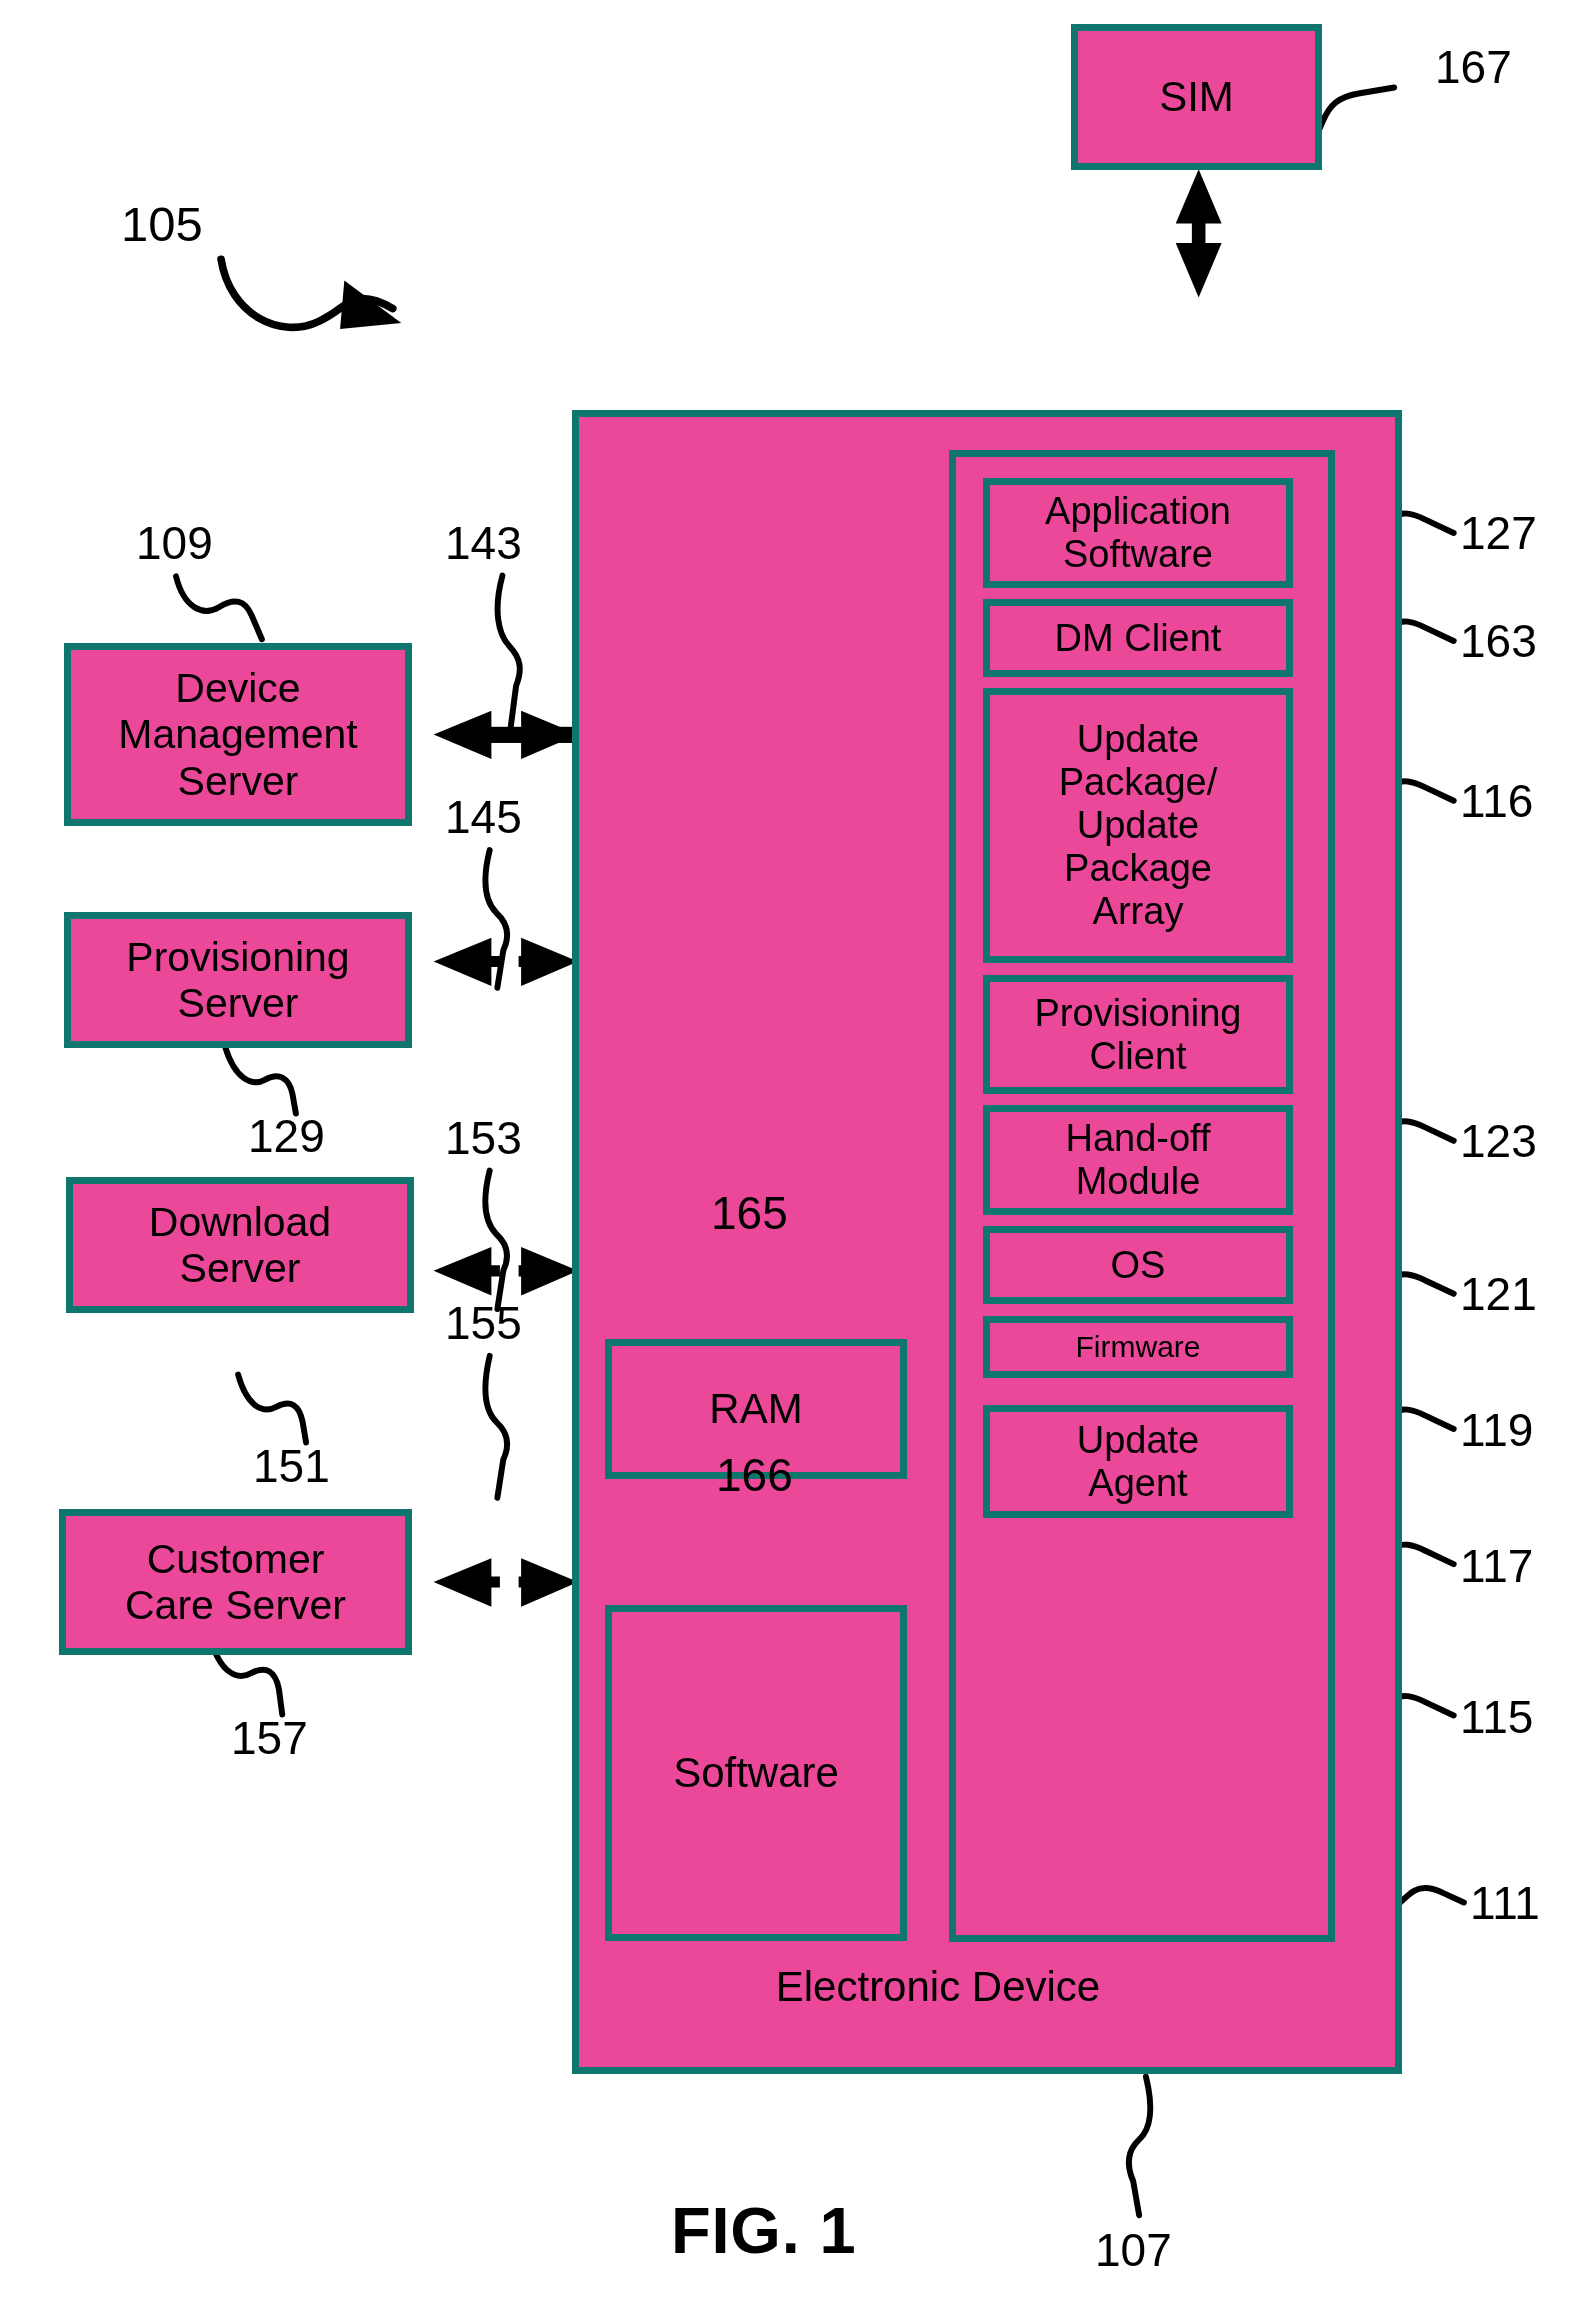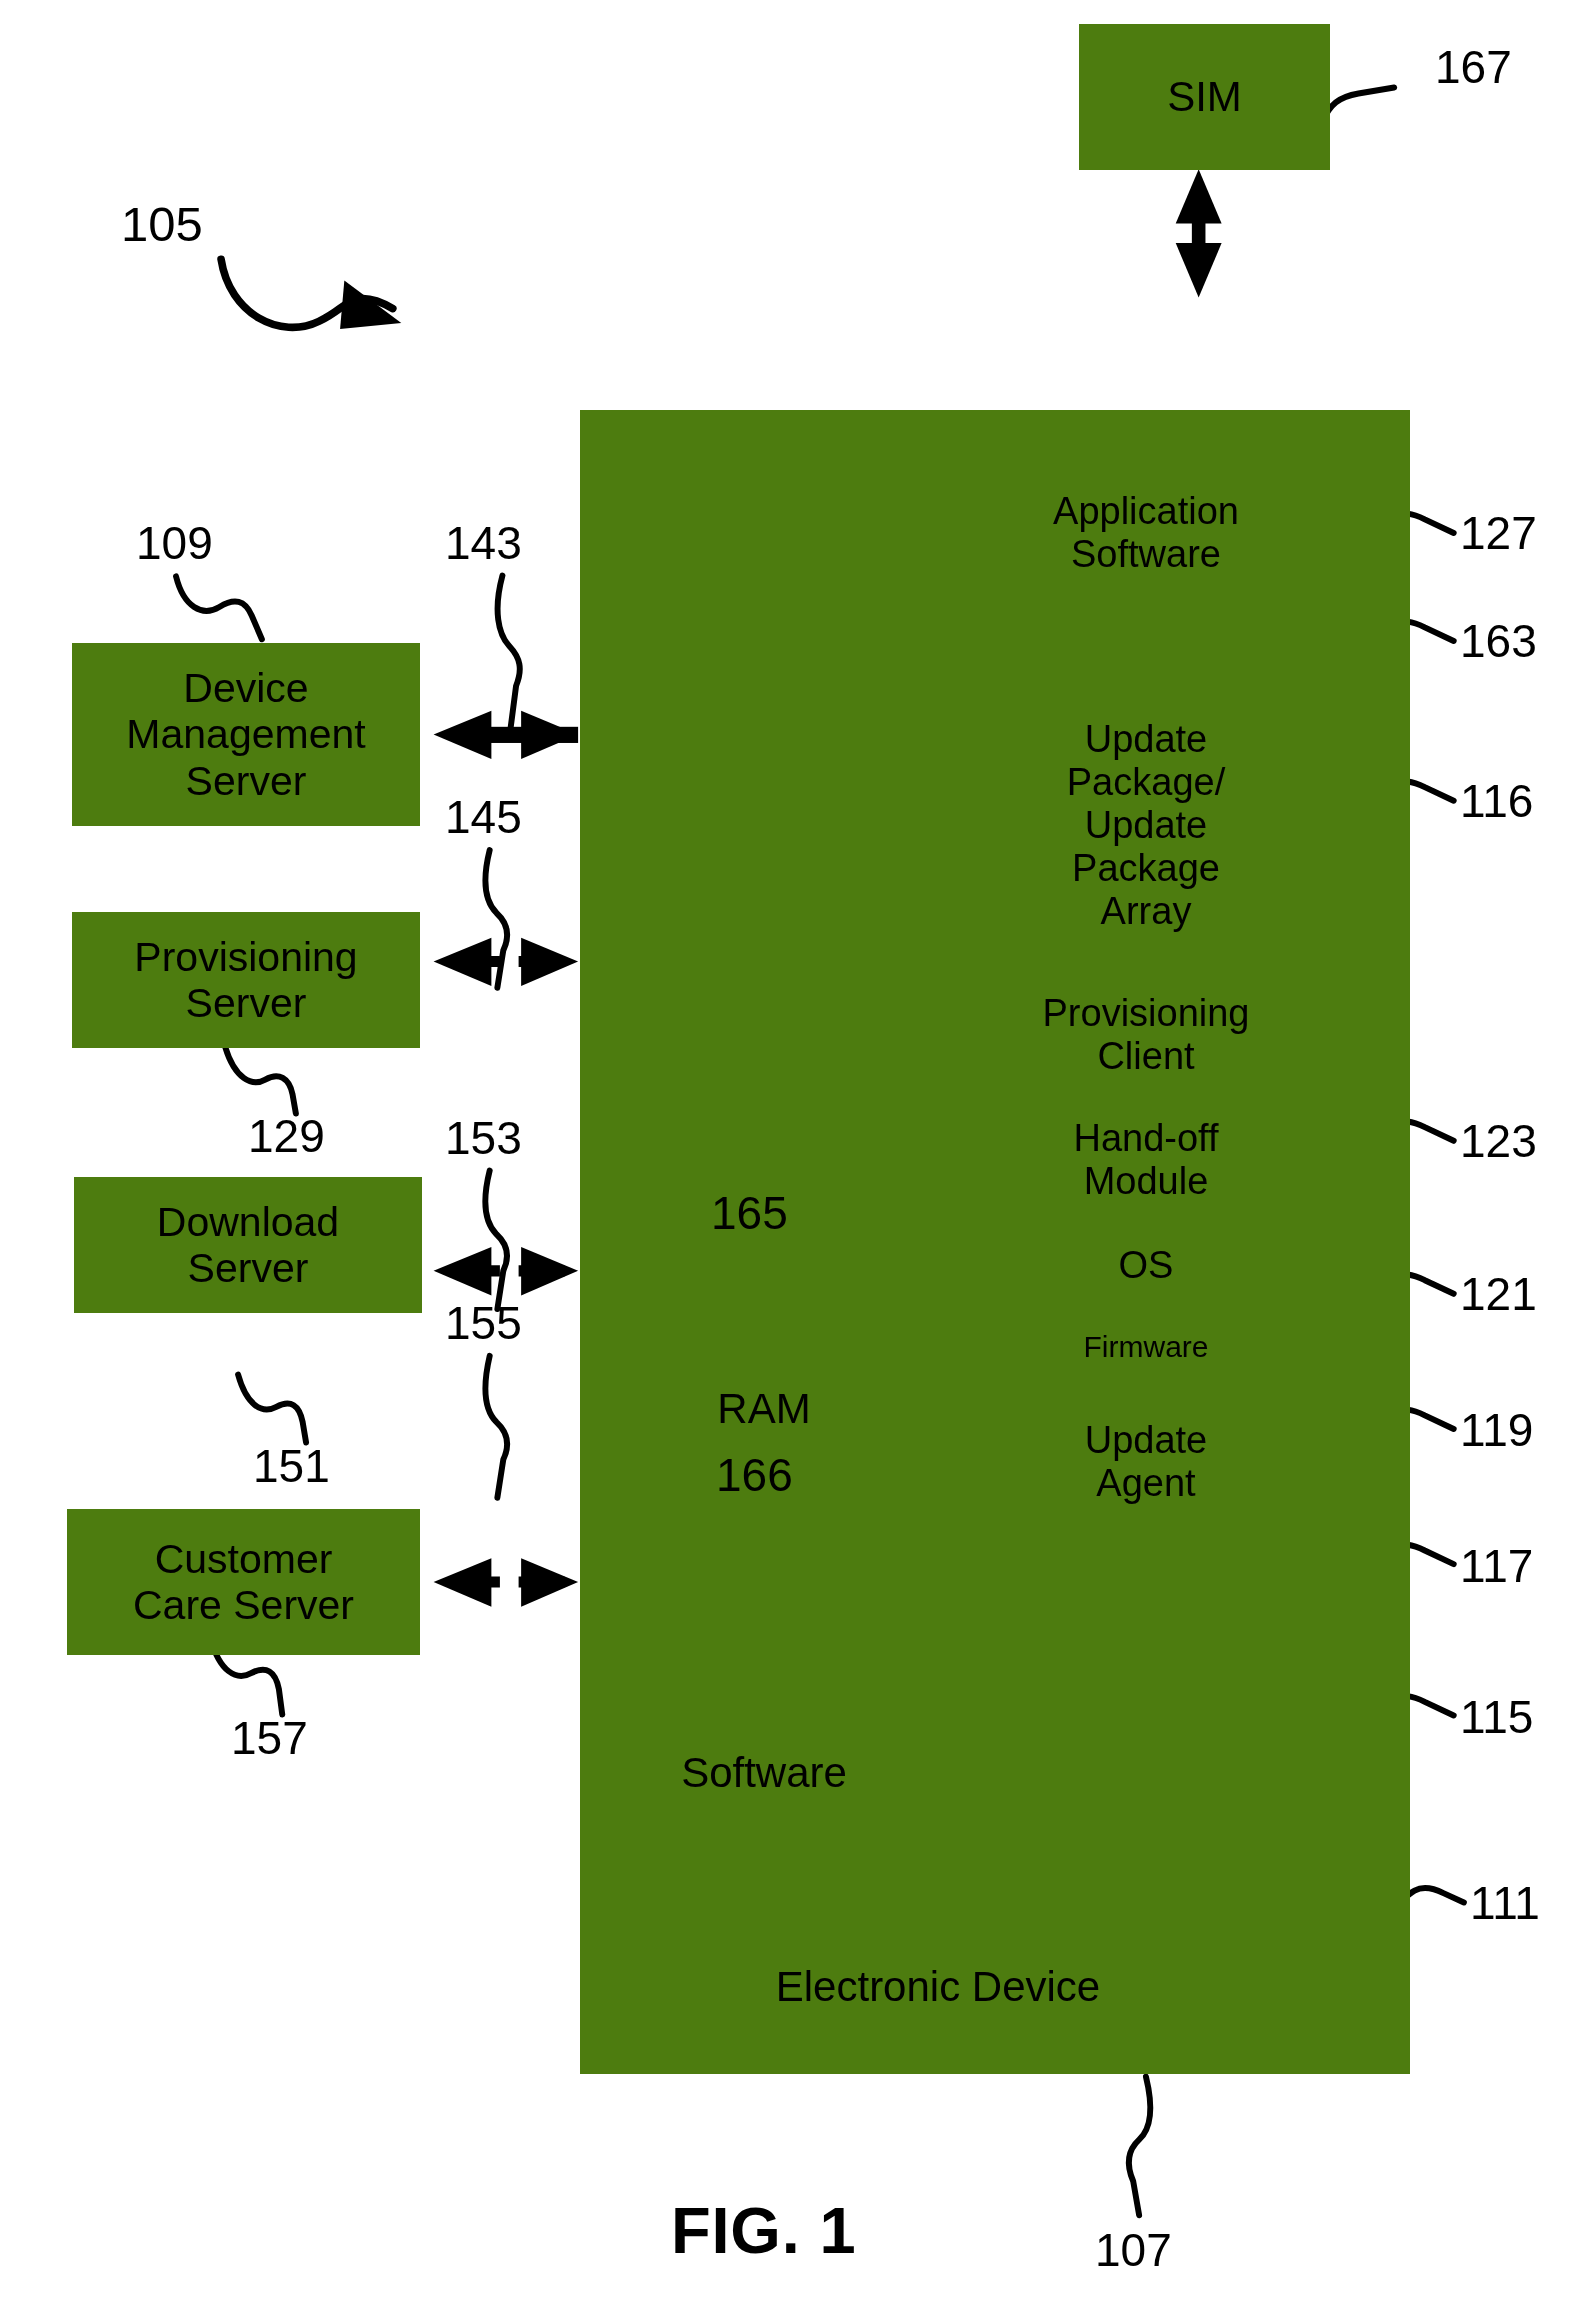--- a/index.html
+++ b/index.html
@@ -13,28 +13,27 @@
     width: 1594px;
     height: 2319px;
     background: #ffffff;
     font-family: "Liberation Sans", sans-serif;
     color: #000000;
     overflow: hidden;
   }
   .box {
     position: absolute;
     box-sizing: border-box;
-    border: 6px solid #4d7c0f;
-    background: #4d7c0f;
+    border: 6px solid #0f766e;
+    background: #ec4899;
     display: flex;
     align-items: center;
     justify-content: center;
     text-align: center;
     line-height: 1.13;
-    margin-left: 8px;
   }
   .box.thick { border-width: 7.6px; }
   .box-label {
     display: block;
     padding: 0 5.1px;
     white-space: pre-line;
   }
   .plain-label {
     position: absolute;
     text-align: center;
@@ -239,20 +238,23 @@
 
   <div class="box thick" style="left:949px; top:450px; width:386px; height:1492px; display:block;"></div>
   <div class="ref" style="left:1470px; top:1880px;">111</div>
 
   <div class="box thick" style="left:983px; top:478px; width:310px; height:110px; font-size:38px;">
     <span class="box-label">Application
 Software</span>
   </div>
   <div class="ref" style="left:1460px; top:510px;">127</div>
 
+  <div class="box thick" style="left:983px; top:599px; width:310px; height:78px; font-size:38px;">
+    <span class="box-label">DM Client</span>
+  </div>
   <div class="ref" style="left:1460px; top:618px;">163</div>
 
   <div class="box thick" style="left: 983px; top: 688px; width: 310px; height: 275px; font-size: 38px;">
     <span class="box-label">Update
 Package/
 Update
 Package
 Array</span>
   </div>
   <div class="ref" style="left:1460px; top:778px;">116</div>

